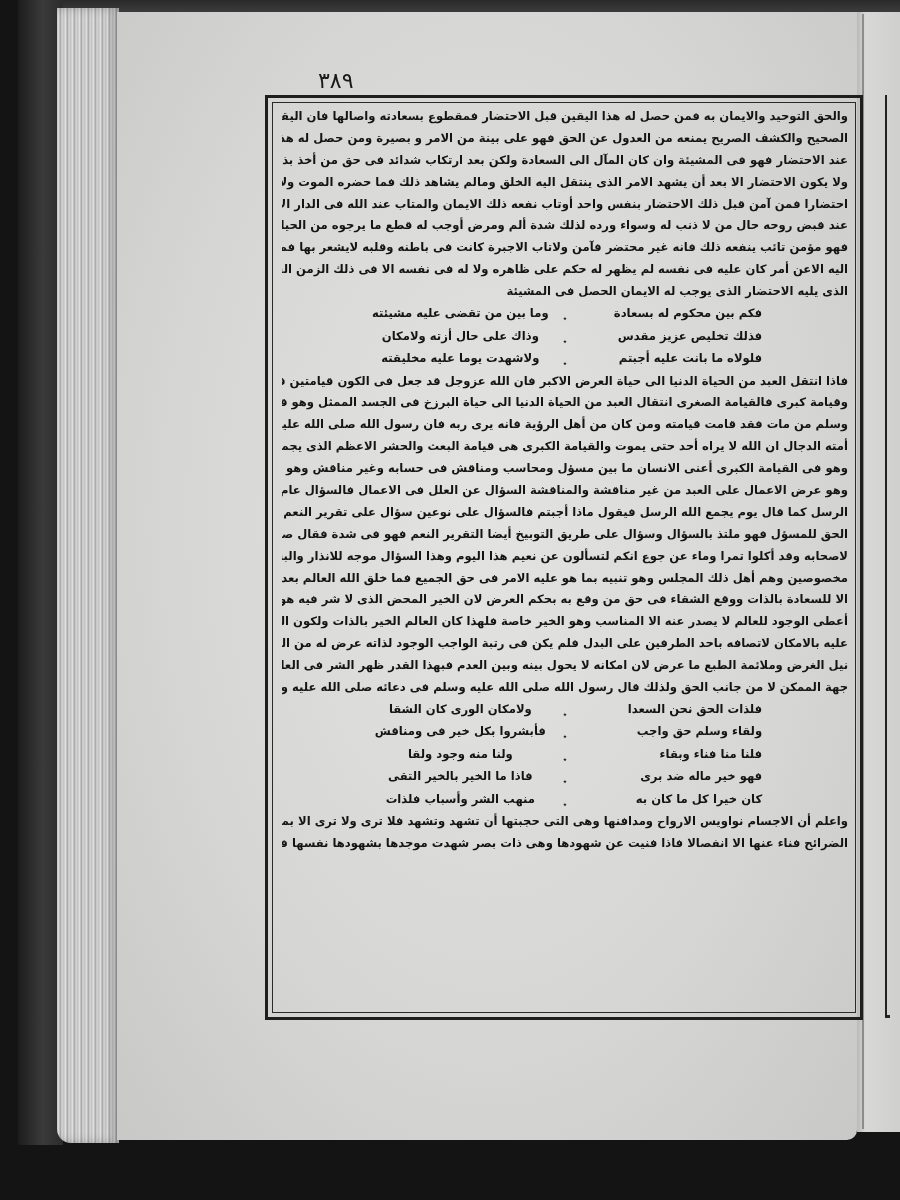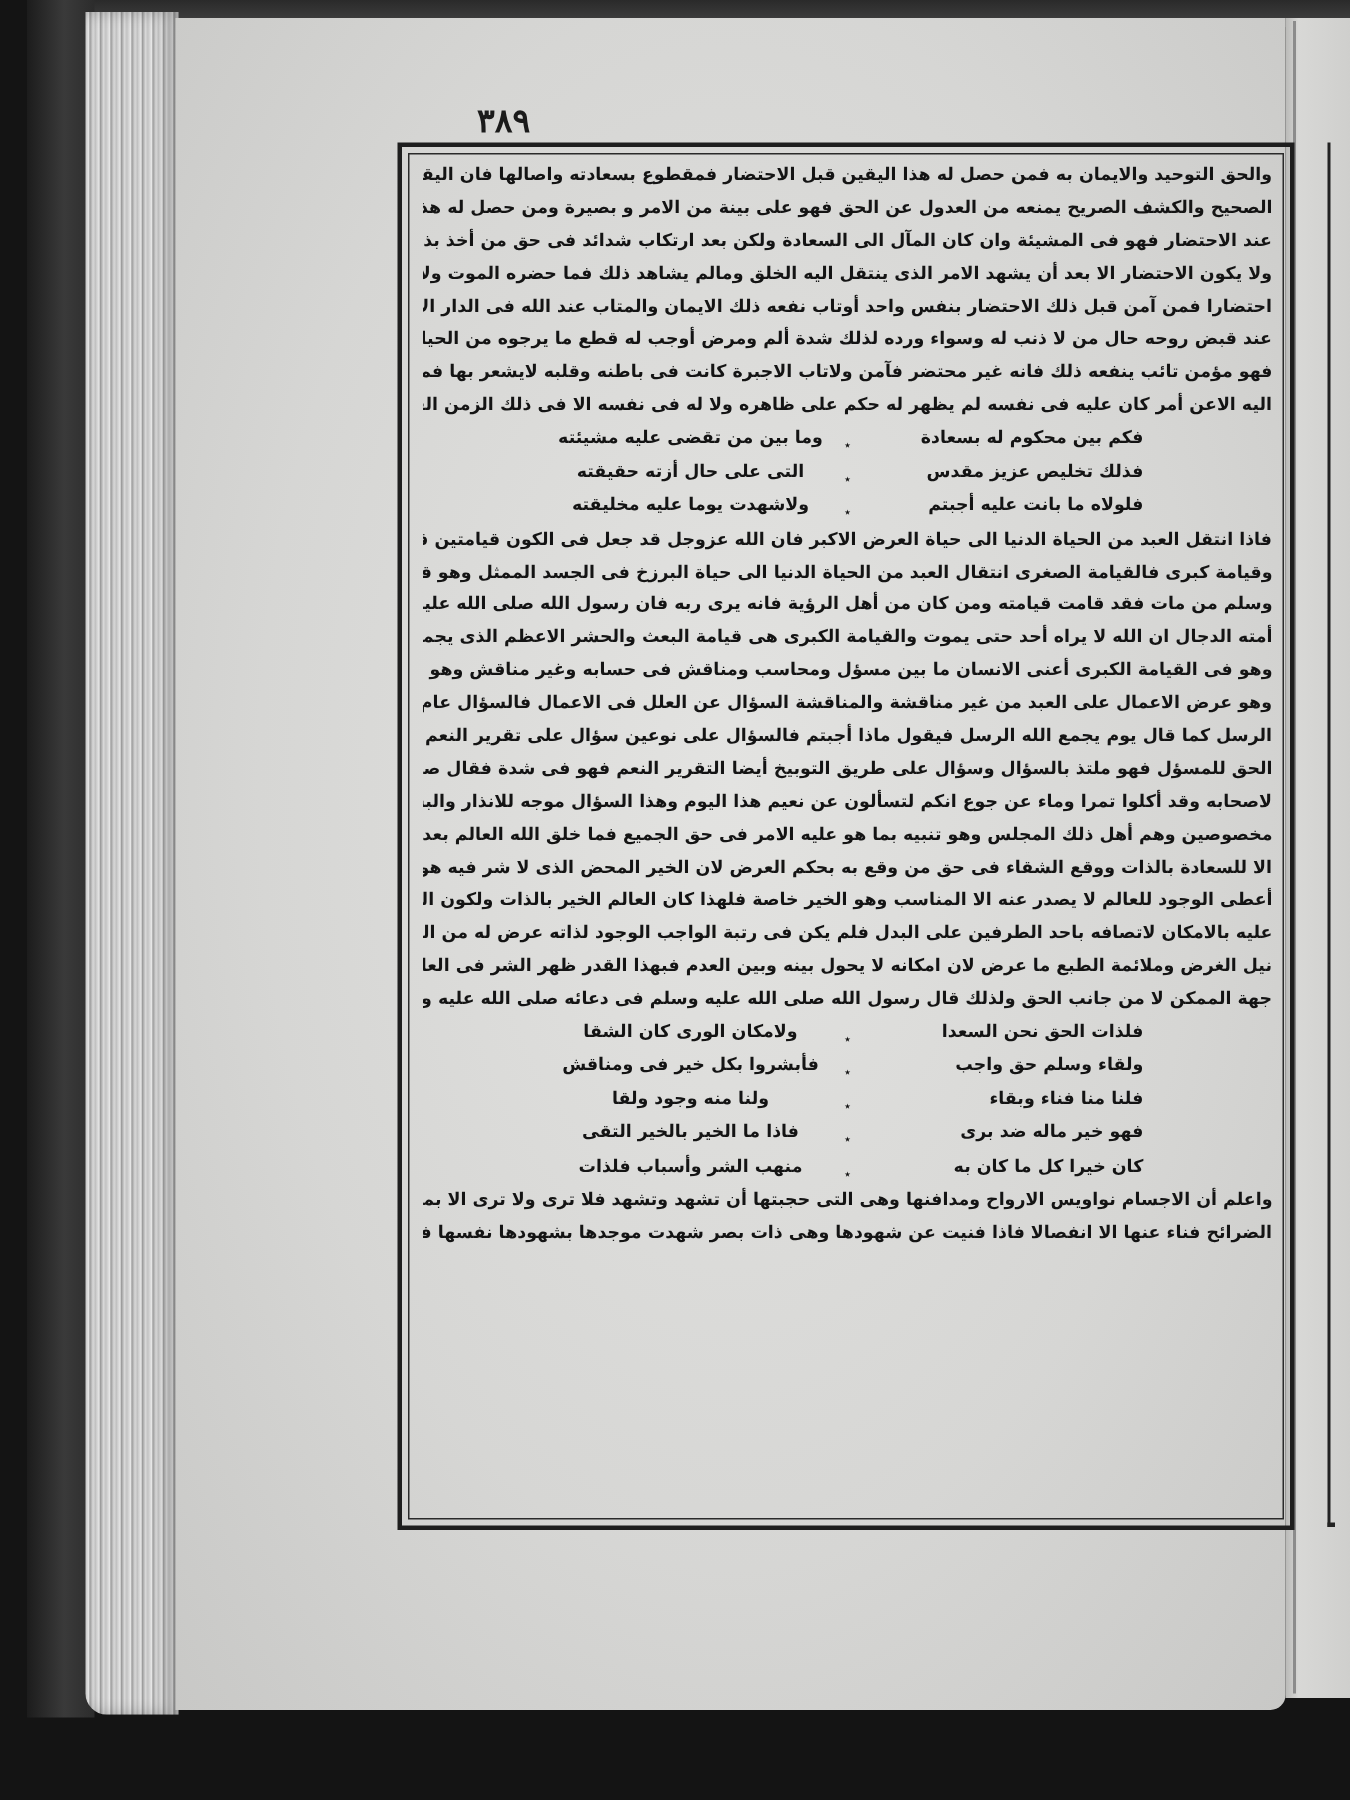--- a/index.html
+++ b/index.html
@@ -37,21 +37,21 @@
   .gutter-line {
     position: absolute; left: 862px; top: 14px; width: 2px; height: 1115px;
     background: #8c8c8c;
   }
   .next-frame-edge {
     position: absolute; left: 885px; top: 95px; width: 3px; height: 920px;
     border-left: 2px solid #222; border-bottom: 3px solid #222;
   }
   .page-number {
     position: absolute; left: 318px; top: 68px;
-    font-family: "DejaVu Serif", serif; font-weight: bold; font-size: 22px; color: #1a1a1a;
+    font-family: "DejaVu Serif", serif; font-weight: normal; font-size: 22px; color: #1a1a1a;
     letter-spacing: 1px;
   }
   
   .frame {
     position: absolute; left: 265px; top: 95px; width: 598px; height: 925px;
     border: 3px solid #1e1e1e;
     box-sizing: border-box;
   }
   .frame::before {
     content: ""; position: absolute; left: 4px; top: 4px; right: 4px; bottom: 4px;
@@ -94,32 +94,33 @@
 
     <div>
       <span class="prose-line">والحق التوحيد والايمان به فمن حصل له هذا اليقين قبل الاحتضار فمقطوع بسعادته واصالها فان اليقين عن النظر</span>
       <span class="prose-line">الصحيح والكشف الصريح يمنعه من العدول عن الحق فهو على بينة من الامر و بصيرة ومن حصل له هذا اليقين</span>
       <span class="prose-line">عند الاحتضار فهو فى المشيئة وان كان المآل الى السعادة ولكن بعد ارتكاب شدائد فى حق من أخذ بذنوبه</span>
       <span class="prose-line">ولا يكون الاحتضار الا بعد أن يشهد الامر الذى ينتقل اليه الخلق ومالم يشاهد ذلك فما حضره الموت ولا يكون ذلك</span>
       <span class="prose-line">احتضارا فمن آمن قبل ذلك الاحتضار بنفس واحد أوتاب نفعه ذلك الايمان والمتاب عند الله فى الدار الآخرة وحاله</span>
       <span class="prose-line">عند قبض روحه حال من لا ذنب له وسواء ورده لذلك شدة ألم ومرض أوجب له قطع ما يرجوه من الحياة الدنيا أوغيره</span>
       <span class="prose-line">فهو مؤمن تائب ينفعه ذلك فانه غير محتضر فآمن ولاتاب الاجبرة كانت فى باطنه وقلبه لايشعر بها فمال الى ما مال</span>
       <span class="prose-line">اليه الاعن أمر كان عليه فى نفسه لم يظهر له حكم على ظاهره ولا له فى نفسه الا فى ذلك الزمن الفرد الذى جاء فى الزمان</span>
+      <span class="prose-line short">الذى يليه الاحتضار الذى يوجب له الايمان الحصل فى المشيئة</span>
     </div>
 
     <div>
       <div class="verse">
         <span class="hemi second">فكم بين محكوم له بسعادة</span>
         <span class="star">٭</span>
         <span class="hemi first">وما بين من تقضى عليه مشيئته</span>
       </div>
       <div class="verse">
         <span class="hemi second">فذلك تخليص عزيز مقدس</span>
         <span class="star">٭</span>
-        <span class="hemi first">التى على حال أزته حقيقته</span>
+        <span class="hemi first">وذاك على حال أزته ولامكان</span>
       </div>
       <div class="verse">
         <span class="hemi second">فلولاه ما بانت عليه أجبتم</span>
         <span class="star">٭</span>
         <span class="hemi first">ولاشهدت يوما عليه مخليقته</span>
       </div>
     </div>
 
     <div>
       <span class="prose-line">فاذا انتقل العبد من الحياة الدنيا الى حياة العرض الاكبر فان الله عزوجل قد جعل فى الكون قيامتين قيامة صغرى</span>

